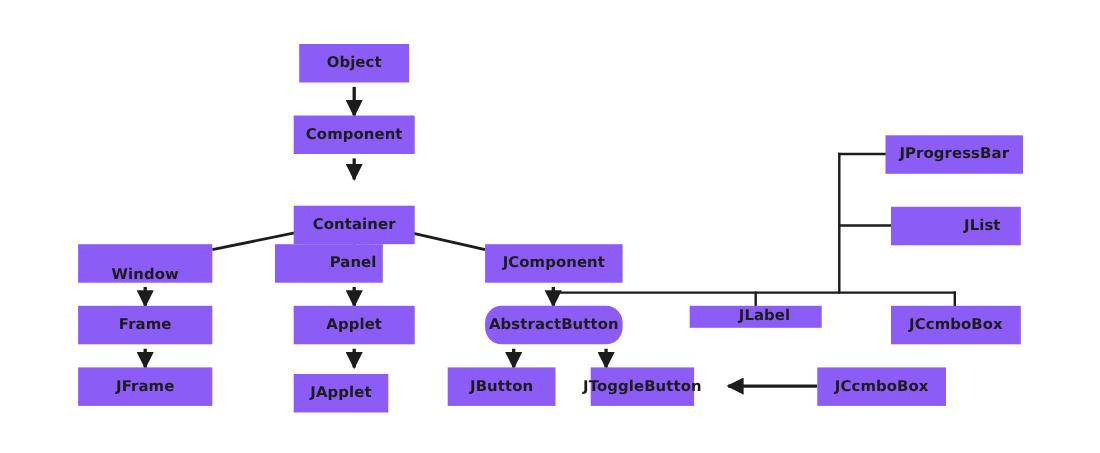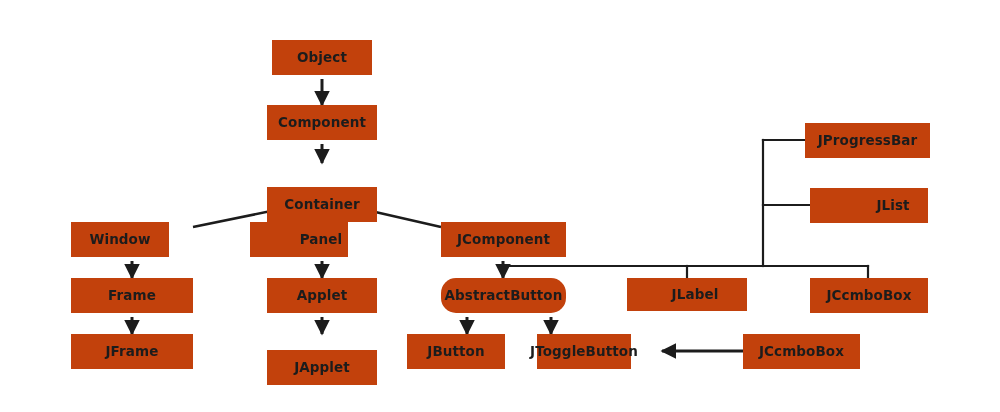--- a/index.html
+++ b/index.html
@@ -24,21 +24,21 @@
     position: absolute;
     left: 0;
     top: 0;
     width: 1000px;
     height: 412px;
     pointer-events: none;
   }
   .node {
     position: absolute;
     box-sizing: border-box;
-    background: #c2410c;
+    background: #8b5cf6;
     display: flex;
     align-items: center;
     justify-content: center;
     color: #1c1c1c;
     font-size: 13.5px;
     font-weight: 700;
     letter-spacing: 0.1px;
     line-height: 1;
     white-space: nowrap;
     z-index: 2;
@@ -104,54 +104,54 @@
 
   <div class="node" style="left:272px; top:40px; width:100px; height:35px;">
     <span class="node-label">Object</span>
   </div>
   <div class="node" style="left:267px; top:105px; width:110px; height:35px;">
     <span class="node-label">Component</span>
   </div>
   <div class="node" style="left:267px; top:163px; width:110px; height:35px;margin-top:24px;">
     <span class="node-label">Container</span>
   </div>
-  <div class="node" style="left:71px; top:222px; width:98px; height:35px;">
+  <div class="node" style="left:71px; top:222px; width:122px; height:35px;align-items:flex-end;">
     <span class="node-label">Window</span>
   </div>
   <div class="node" style="left:71px; top:334px; width:122px; height:35px;">
     <span class="node-label">JFrame</span>
   </div>
   <div class="node" style="left:71px; top:278px; width:122px; height:35px;">
     <span class="node-label">Frame</span>
   </div>
   <div class="node" style="left:250px; top:222px; width:98px; height:35px;padding-left:44px;">
     <span class="node-label">Panel</span>
   </div>
   <div class="node" style="left:267px; top:278px; width:110px; height:35px;">
     <span class="node-label">Applet</span>
   </div>
-  <div class="node" style="left:267px; top:350px; width:110px; height:35px;">
+  <div class="node" style="left:267px; top:340px; width:86px; height:35px;">
     <span class="node-label">JApplet</span>
   </div>
   <div class="node" style="left:441px; top:222px; width:125px; height:35px;">
     <span class="node-label">JComponent</span>
   </div>
   <div class="node" style="left:441px; top:278px; width:125px; height:35px;border-radius:15px;">
     <span class="node-label">AbstractButton</span>
   </div>
   <div class="node" style="left:407px; top:334px; width:98px; height:35px;">
     <span class="node-label">JButton</span>
   </div>
   <div class="node" style="left:537px; top:334px; width:94px; height:35px;">
     <span class="node-label">JToggleButton</span>
   </div>
   <div class="node" style="left:743px; top:334px; width:117px; height:35px;">
     <span class="node-label">JCcmboBox</span>
   </div>
-  <div class="node" style="left:627px; top:278px; width:120px; height:33px;padding-left:16px;">
+  <div class="node" style="left:627px; top:278px; width:120px; height:20px;padding-left:16px;">
     <span class="node-label">JLabel</span>
   </div>
   <div class="node" style="left:810px; top:278px; width:118px; height:35px;">
     <span class="node-label">JCcmboBox</span>
   </div>
   <div class="node" style="left:805px; top:123px; width:125px; height:35px;">
     <span class="node-label">JProgressBar</span>
   </div>
   <div class="node" style="left:810px; top:188px; width:118px; height:35px;padding-left:48px;">
     <span class="node-label">JList</span>

